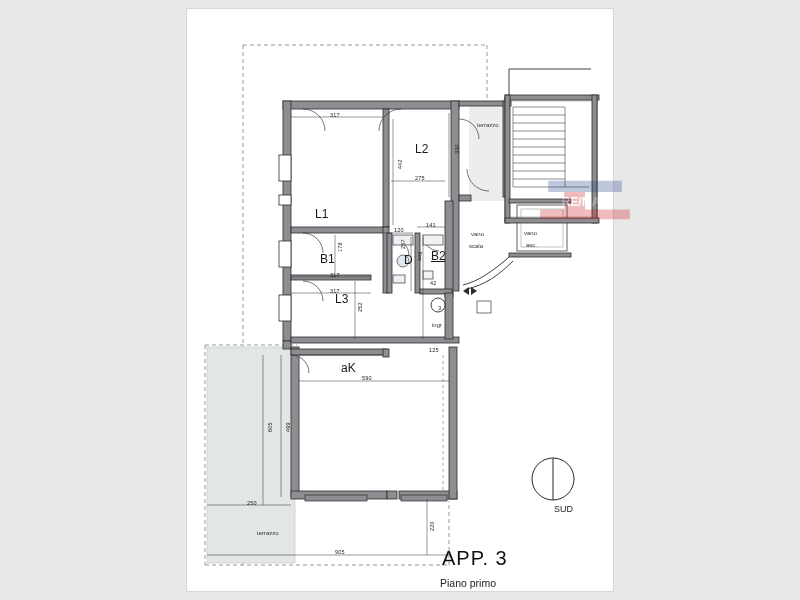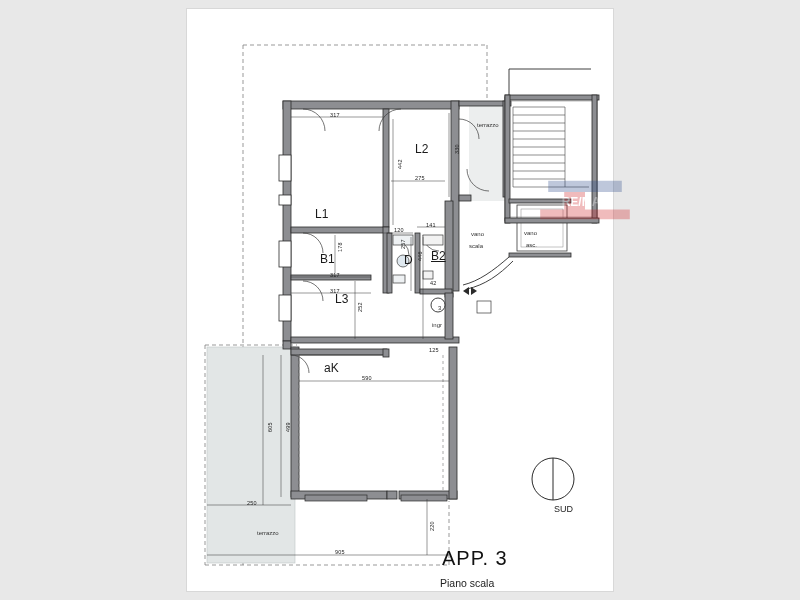--- a/index.html
+++ b/index.html
@@ -245,21 +245,21 @@
       <text x="60" y="40" font-family="Liberation Sans, sans-serif" font-size="15" font-weight="bold" fill="#ffffff" text-anchor="middle">RE/MAX</text>
     </svg>
 
     <div id="text-layer">
         <div class="lbl room" style="left: 128px; top: 180px; margin-top: 19px;">L1</div>
         <div class="lbl room" style="left: 228px; top: 134px;">L2</div>
         <div class="lbl room" style="left: 148px; top: 284px;">L3</div>
         <div class="lbl room" style="left: 133px; top: 244px;">B1</div>
         <div class="lbl room" style="left: 244px; top: 241px; text-decoration: underline;">B2</div>
         <div class="lbl room" style="left: 217px; top: 245px;">D</div>
-        <div class="lbl room" style="left: 137px; top: 353px;">aK</div>
+        <div class="lbl room" style="left: 154px; top: 353px;">aK</div>
         <div class="lbl small" style="left: 290px; top: 113px;">terrazzo</div>
         <div class="lbl small" style="left: 284px; top: 222px;">vano</div>
         <div class="lbl small" style="left: 282px; top: 234px;">scala</div>
         <div class="lbl small" style="left: 337px; top: 221px;">vano</div>
         <div class="lbl small" style="left: 339px; top: 233px;">asc.</div>
         <div class="lbl small" style="left: 245px; top: 313px;">ingr</div>
         <div class="lbl small" style="left: 70px; top: 521px;">terrazzo</div>
         <div class="lbl small" style="left: 251px; top: 296px;">3</div>
         <div class="lbl dim" style="left: 143px; top: 104px;">317</div>
         <div class="lbl dim" style="left: 228px; top: 167px;">275</div>
@@ -277,16 +277,16 @@
         <div class="lbl dim vert" style="left: 214px; top: 240px;">257</div>
         <div class="lbl dim vert" style="left: 151px; top: 243px;">178</div>
         <div class="lbl dim vert" style="left: 231px; top: 252px;">446</div>
         <div class="lbl dim vert" style="left: 171px; top: 303px;">252</div>
         <div class="lbl dim vert" style="left: 81px; top: 423px;">605</div>
         <div class="lbl dim vert" style="left: 99px; top: 423px;">499</div>
         <div class="lbl dim vert" style="left: 243px; top: 522px;">220</div>
       </div>
 
     <div class="title-big" style="left:255px; top:538px;">APP. 3</div>
-    <div class="title-sub" style="left:253px; top:568px;">Piano scala</div>
+    <div class="title-sub" style="left:253px; top:568px;">Piano primo</div>
     <div class="sud-lbl" style="left:355px; top:495px;margin-left:12px;">SUD</div>
   </div>
 </div>
 
 </body></html>

